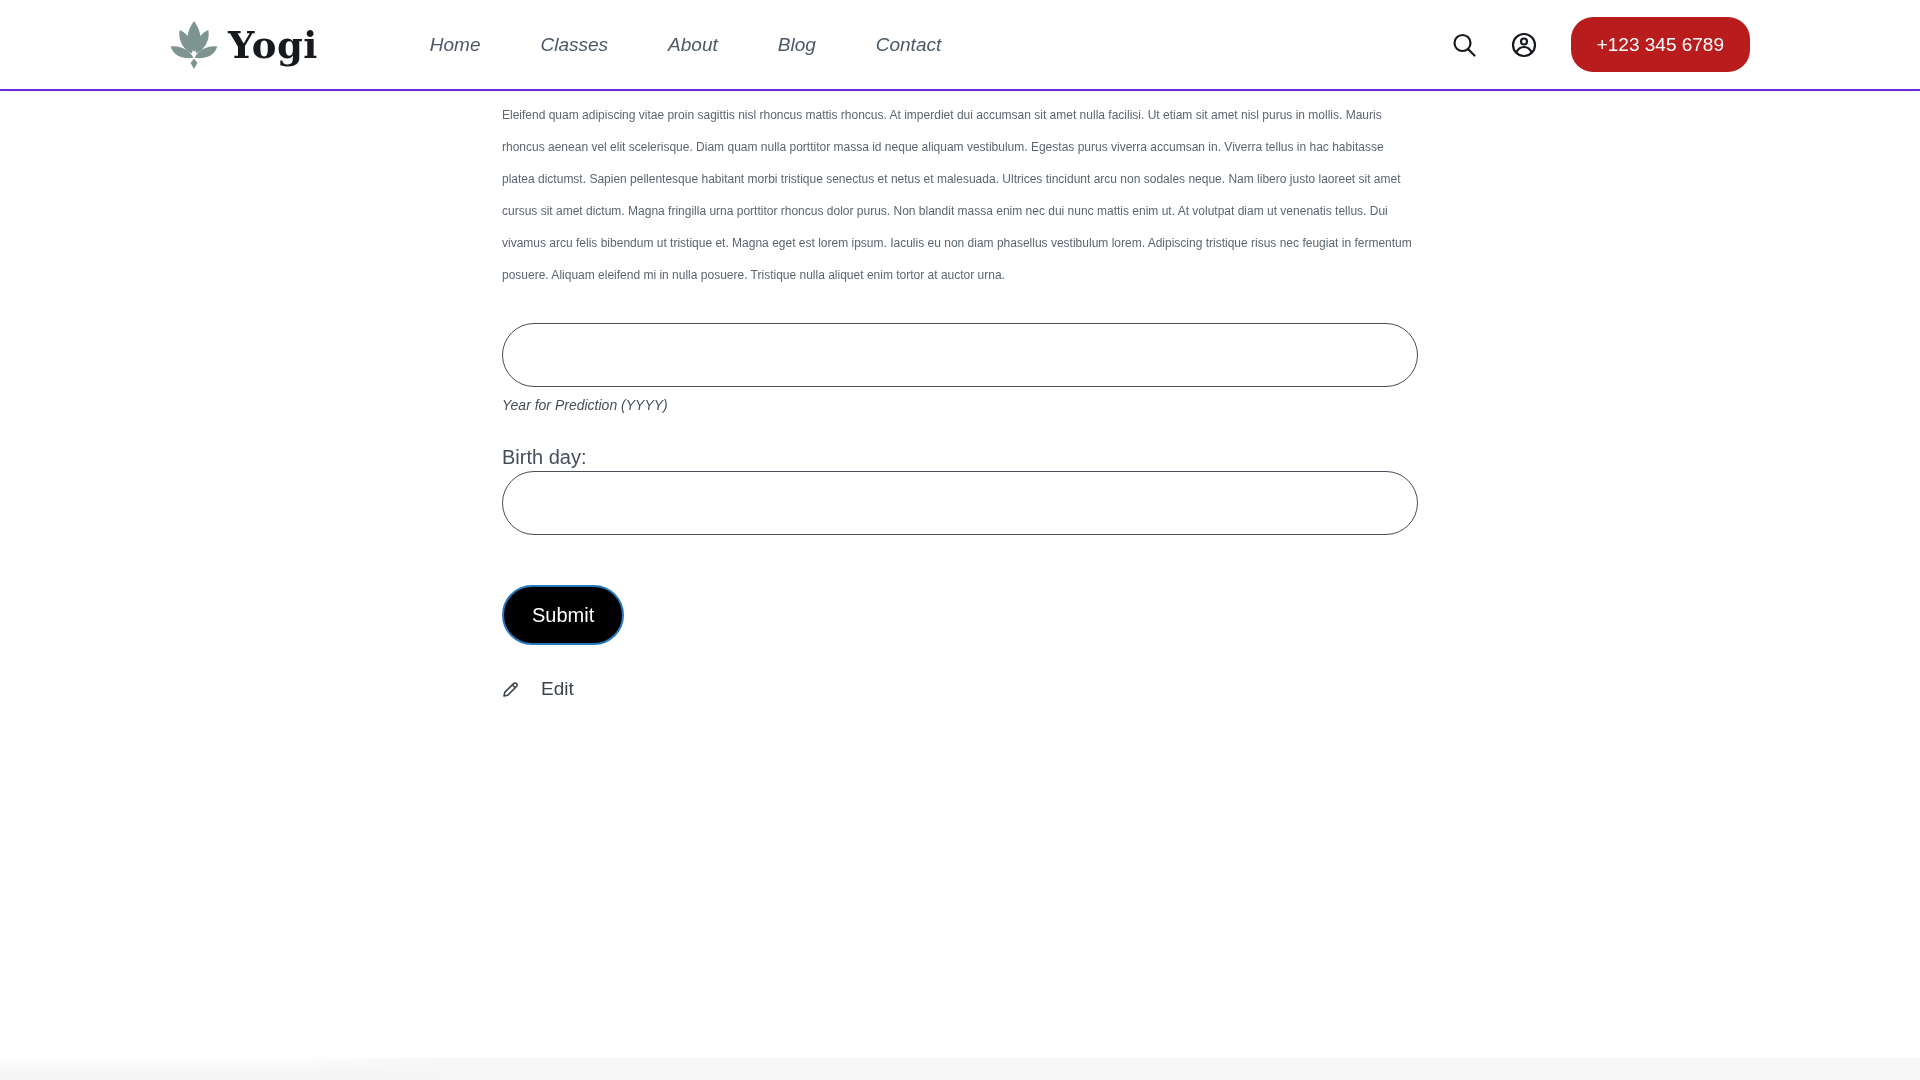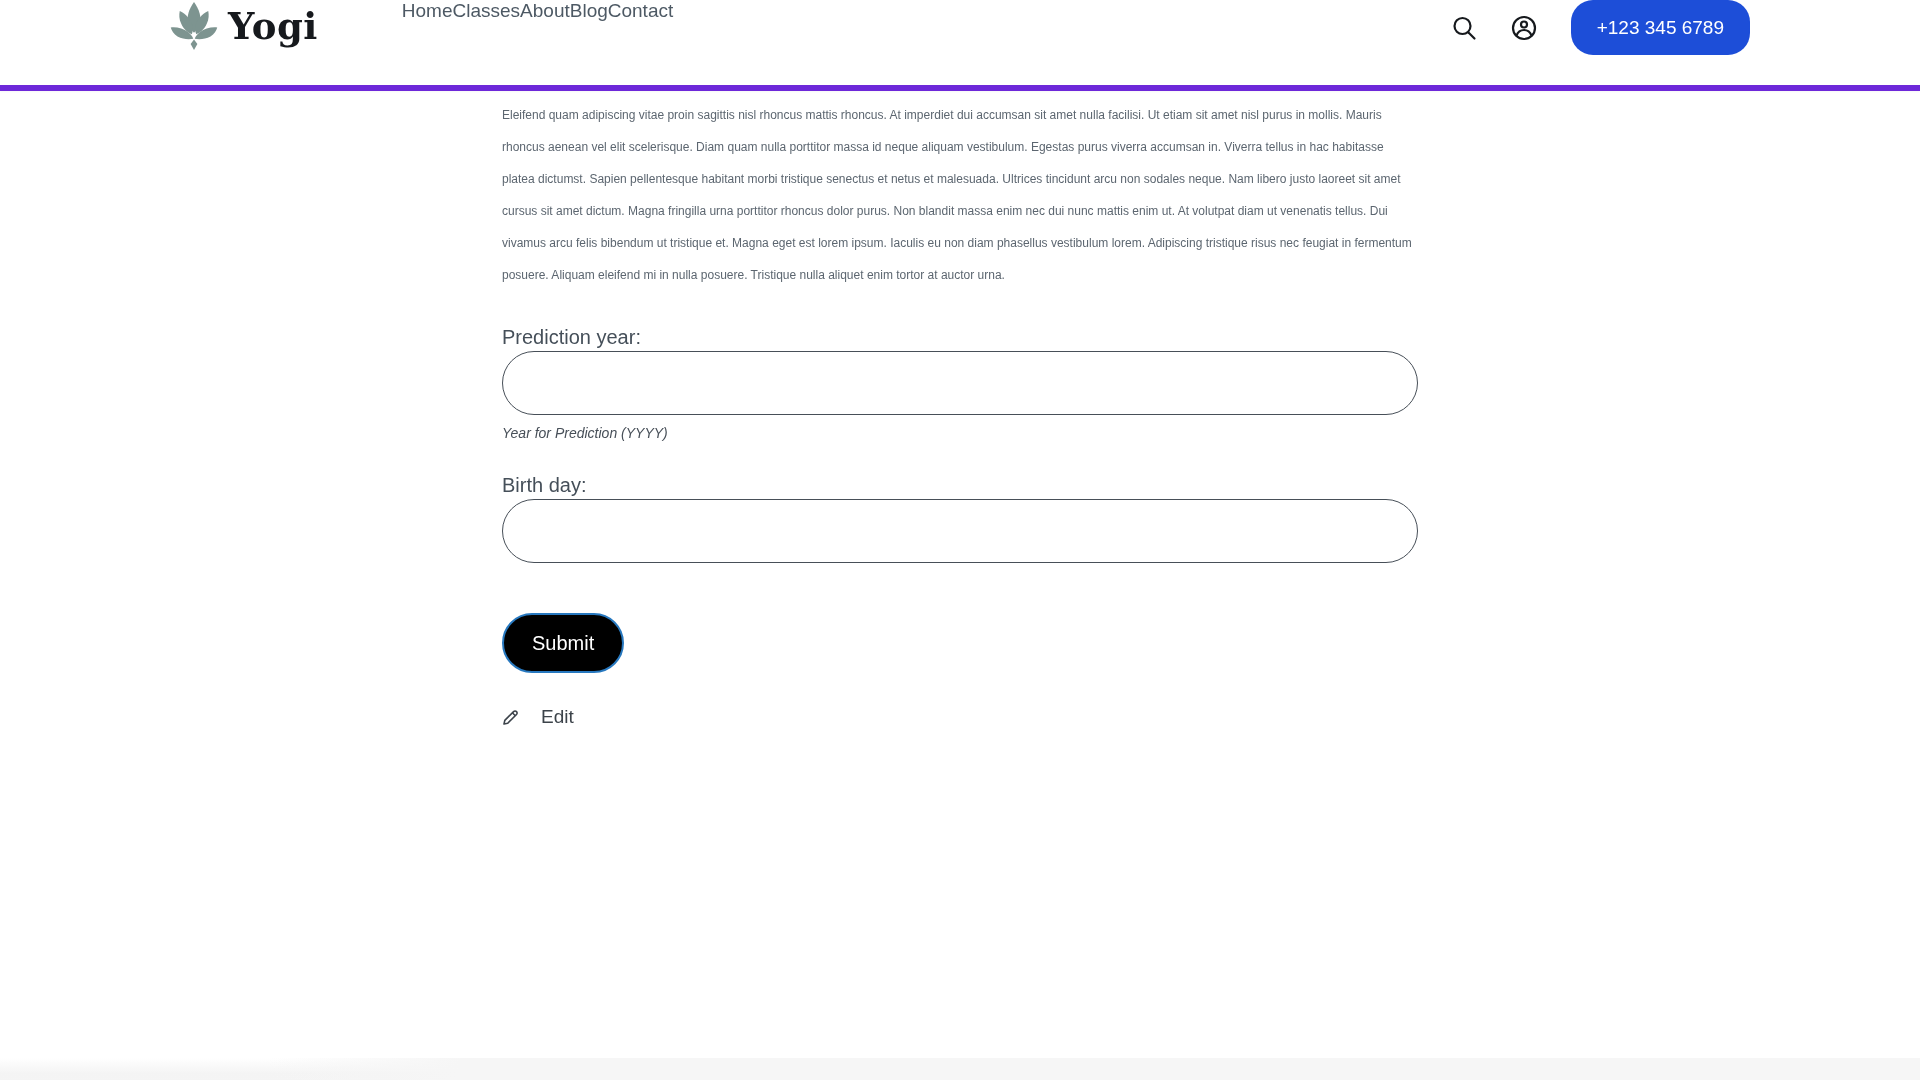--- a/index.html
+++ b/index.html
@@ -5,49 +5,49 @@
   * { margin: 0; padding: 0; box-sizing: border-box; }
   html, body { width: 1920px; height: 1080px; overflow: hidden; background: #ffffff; }
   body { font-family: "Liberation Sans", sans-serif; position: relative; }
 
   
   .site-header {
     position: relative;
     height: 91px;
     background: #ffffff;
     display: flex;
-    align-items: flex-start;
+    align-items: center;
     padding: 0 170px;
-    border-bottom: 6px solid #6d28d9;
+    border-bottom: 2px solid #6d28d9;
     box-shadow: 0 1px 2px rgba(0,0,0,0.03);
   }
   .logo { display: flex; align-items: center; gap: 10px; cursor: pointer; }
   .logo svg { width: 48px; height: 52px; display: block; }
   .logo-text {
     font-family: "DejaVu Serif", "Liberation Serif", serif;
     font-weight: 700;
     font-size: 37px;
     color: #16191d;
     letter-spacing: 0.5px;
   }
-  .main-nav { display: flex; margin-left: 84px; }
+  .main-nav { display: flex; gap: 60px; margin-left: 112px; font-style: italic; }
   .nav-link {
     font-size: 19px;
     color: #4d5964;
     text-decoration: none;
     cursor: pointer;
     white-space: nowrap;
   }
   .header-right { margin-left: auto; display: flex; align-items: center; gap: 34px; }
   .icon-btn { width: 26px; height: 26px; display: flex; align-items: center; justify-content: center; cursor: pointer; background: none; border: none; }
   .icon-btn svg { width: 26px; height: 26px; display: block; }
   .phone-pill {
     height: 55px;
     padding: 12px 26px;
-    background: #1d4ed8;
+    background: #b91c1c;
     color: #ffffff;
     font-size: 19px;
     font-family: "Liberation Sans", sans-serif;
     border: none;
     border-radius: 22px;
     display: flex;
     align-items: center;
     cursor: pointer;
     white-space: nowrap;
   }
@@ -167,21 +167,20 @@
     </button>
     <button class="phone-pill">+123 345 6789</button>
   </div>
 </header>
 
 <main class="content">
   <p class="intro-paragraph">Eleifend quam adipiscing vitae proin sagittis nisl rhoncus mattis rhoncus. At imperdiet dui accumsan sit amet nulla facilisi. Ut etiam sit amet nisl purus in mollis. Mauris rhoncus aenean vel elit scelerisque. Diam quam nulla porttitor massa id neque aliquam vestibulum. Egestas purus viverra accumsan in. Viverra tellus in hac habitasse platea dictumst. Sapien pellentesque habitant morbi tristique senectus et netus et malesuada. Ultrices tincidunt arcu non sodales neque. Nam libero justo laoreet sit amet cursus sit amet dictum. Magna fringilla urna porttitor rhoncus dolor purus. Non blandit massa enim nec dui nunc mattis enim ut. At volutpat diam ut venenatis tellus. Dui vivamus arcu felis bibendum ut tristique et. Magna eget est lorem ipsum. Iaculis eu non diam phasellus vestibulum lorem. Adipiscing tristique risus nec feugiat in fermentum posuere. Aliquam eleifend mi in nulla posuere. Tristique nulla aliquet enim tortor at auctor urna.</p>
 
   <form class="prediction-form">
     <div class="field-group">
-      <label class="field-label">Prediction year:</label>
       <input class="field-input" type="text" value="" style="">
       <span class="field-helper">Year for Prediction (YYYY)</span>
     </div>
 
 
     <div class="field-group">
       <label class="field-label">Birth day:</label>
       <input class="field-input" type="text" value="" style="">
     </div>
 

